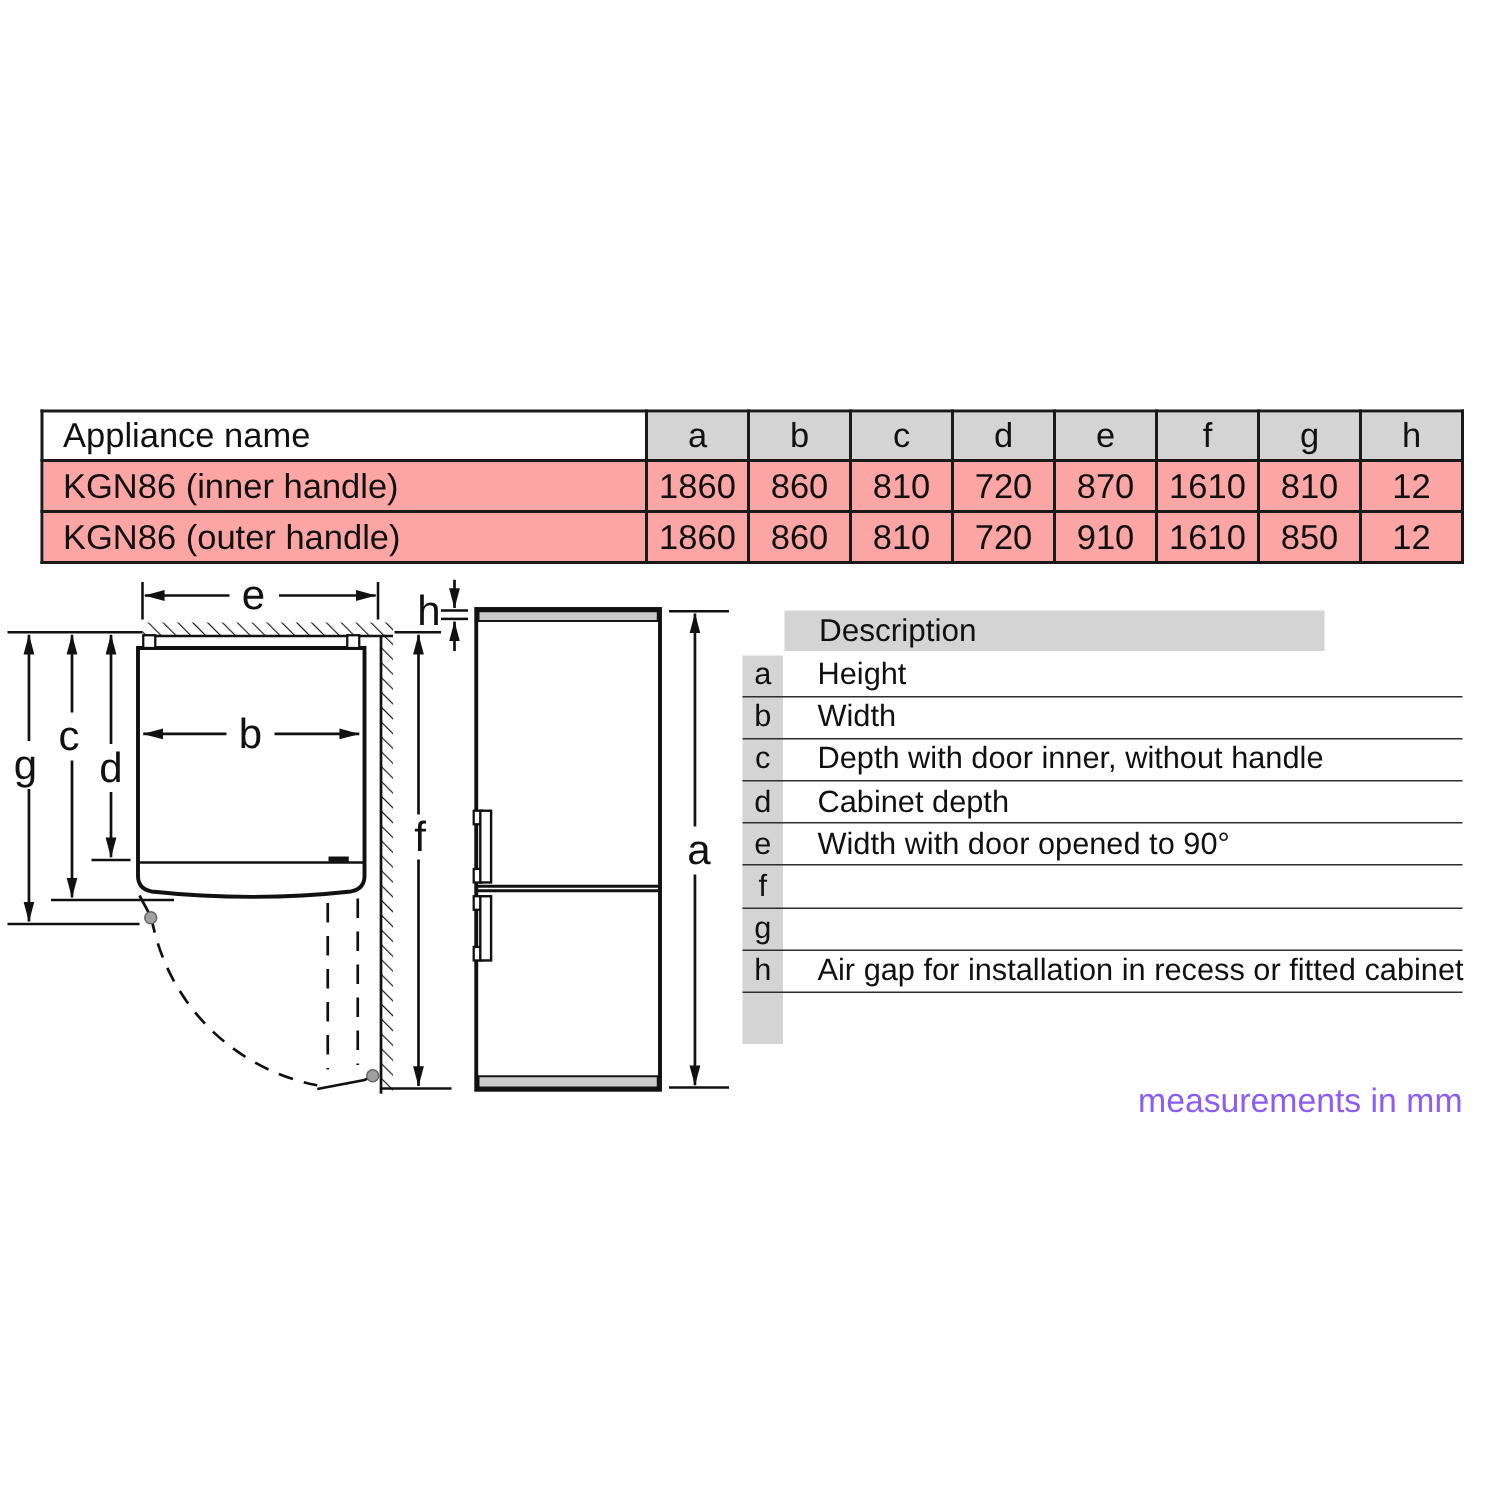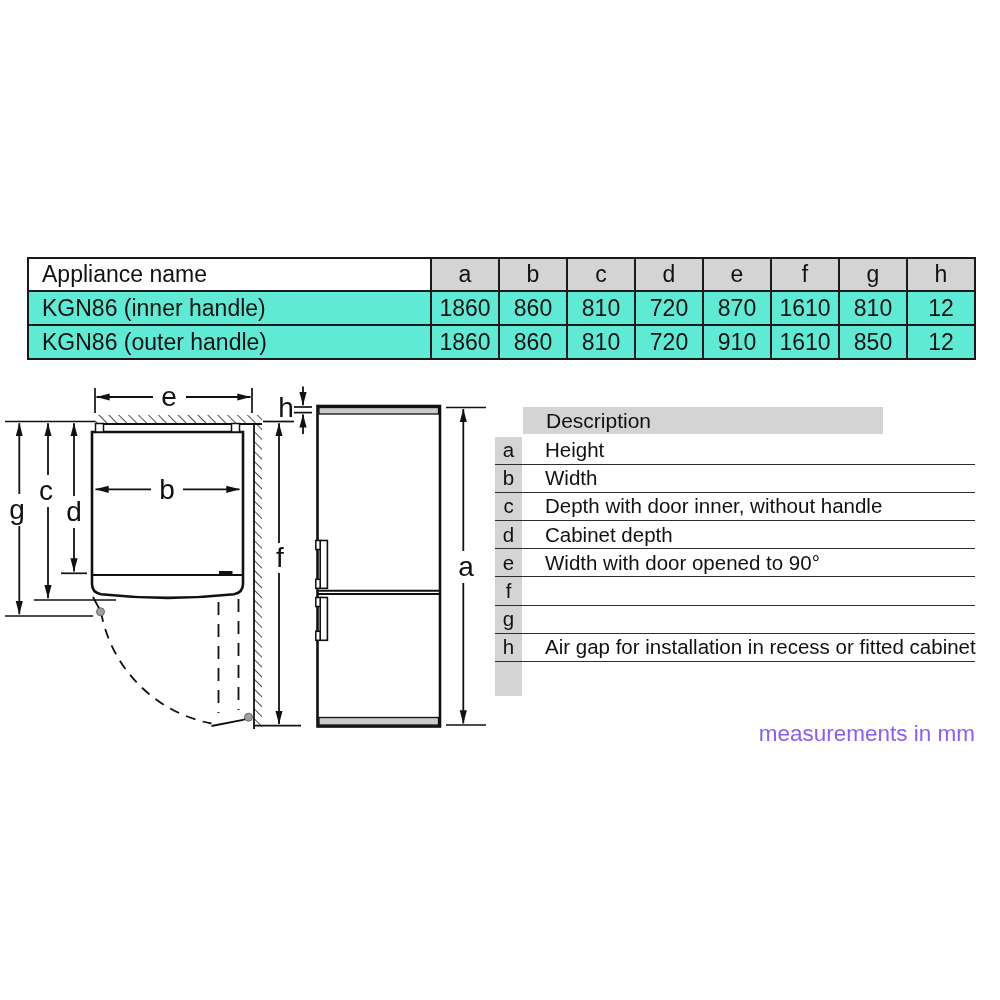--- a/index.html
+++ b/index.html
@@ -2,29 +2,29 @@
 <html><head>
 <meta charset="utf-8">
 <style>
   html,body{margin:0;padding:0;}
   body{
     width:1000px;height:1000px;position:relative;background:#ffffff;
     font-family:"Liberation Sans","DejaVu Sans",sans-serif;color:#111;
     overflow:hidden;
   }
   
-  #spec-table{position:absolute;left:27px;top:257px;}
+  #spec-table{position:absolute;left:27px;top:273px;}
   #spec-table table{border-collapse:collapse;table-layout:fixed;width:948px;}
   #spec-table th,#spec-table td{
     border:2px solid #1a1a1a;font-weight:normal;font-size:23px;
     text-align:center;padding:0;white-space:nowrap;overflow:hidden;
   }
   #spec-table thead th{height:31px;background:#d4d4d4;}
   #spec-table thead th.name-col{background:#ffffff;text-align:left;padding-left:13px;}
-  #spec-table tbody td{height:32px;background:#5eead4;}
+  #spec-table tbody td{height:32px;background:#fca5a5;}
   #spec-table tbody td.name-col{text-align:left;padding-left:13px;}
   #spec-table col.c-name{width:403px;}
   #spec-table col.c-dim{width:68px;}
   
   #desc-header{
     position:absolute;left:523px;top:406.5px;width:360px;height:27.5px;
     background:#d4d4d4;font-size:21px;line-height:28px;padding-left:23px;
     box-sizing:border-box;
   }
   #desc-letter-strip{

